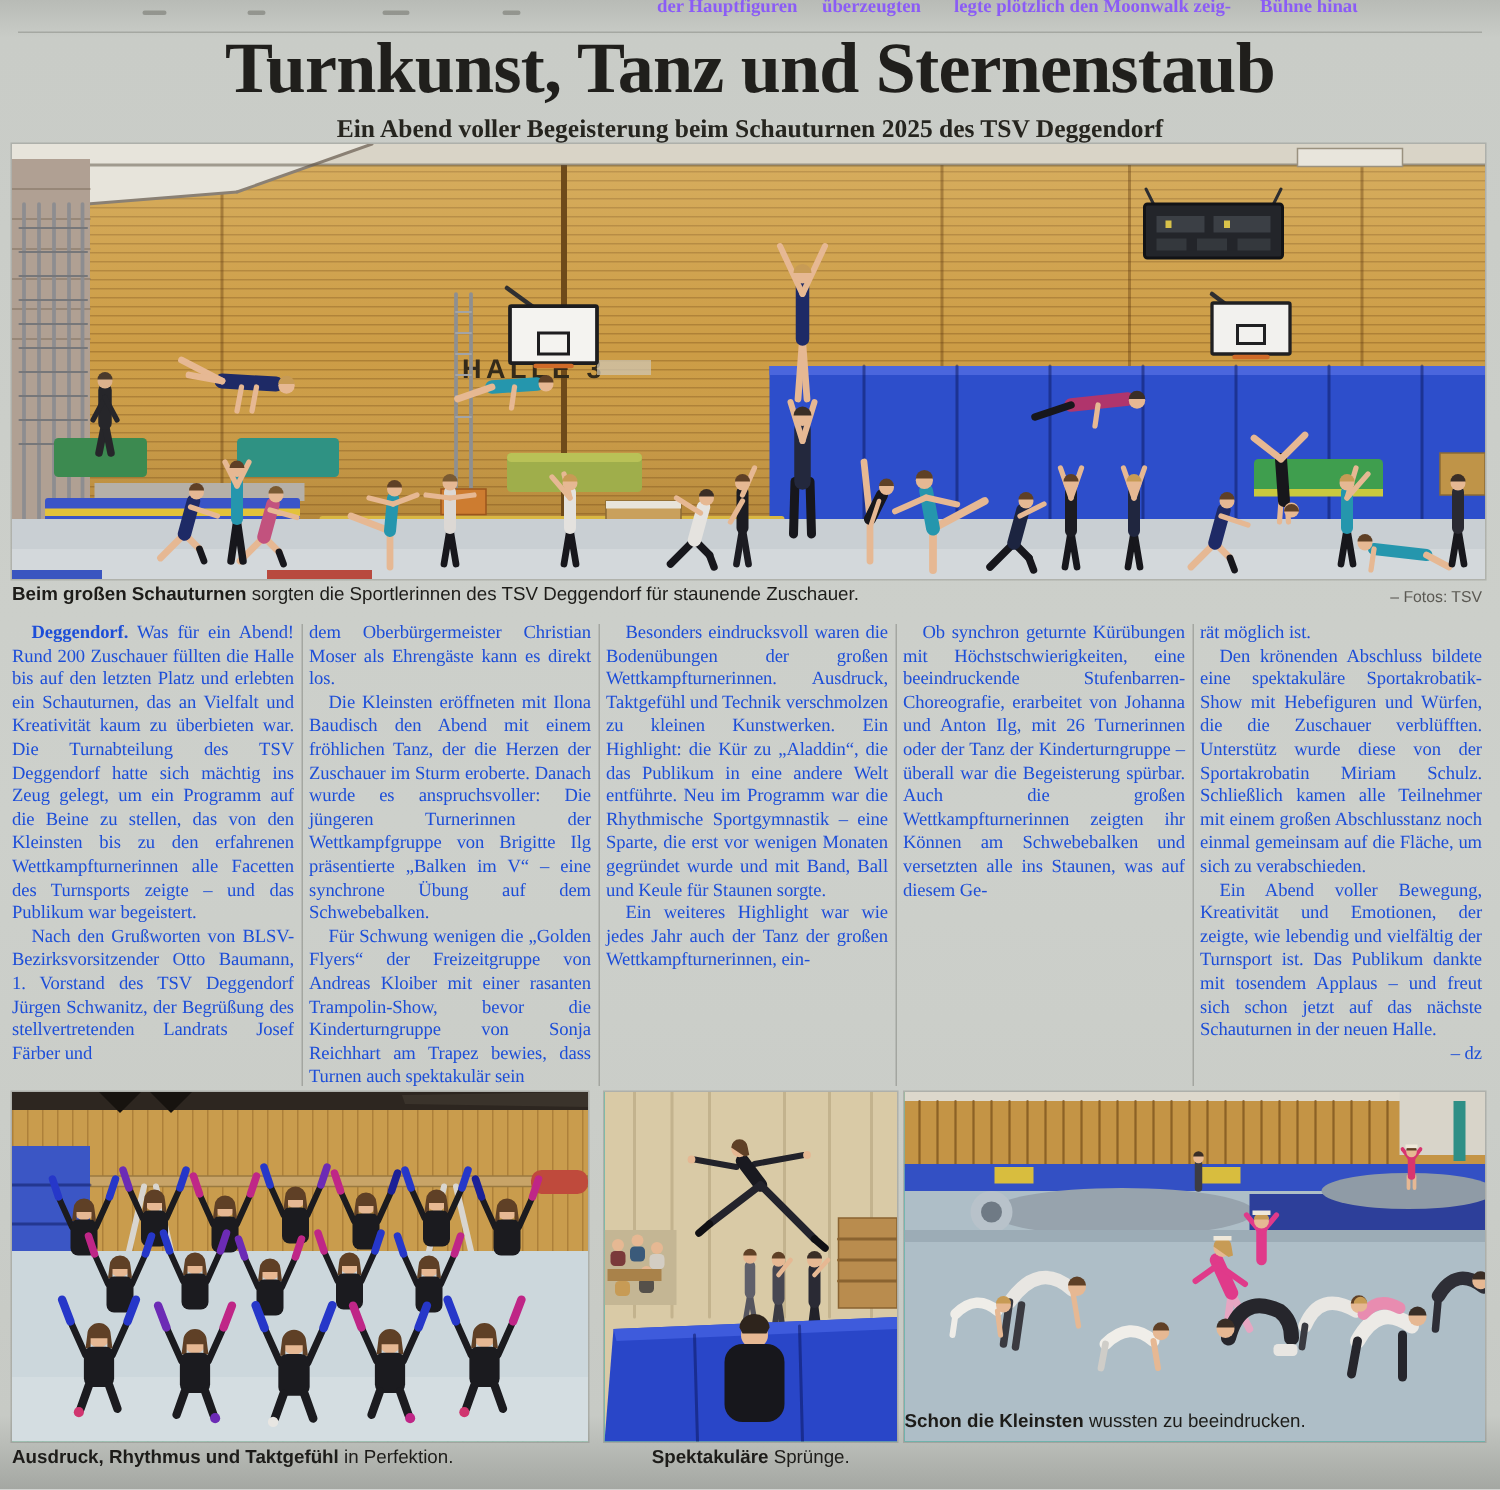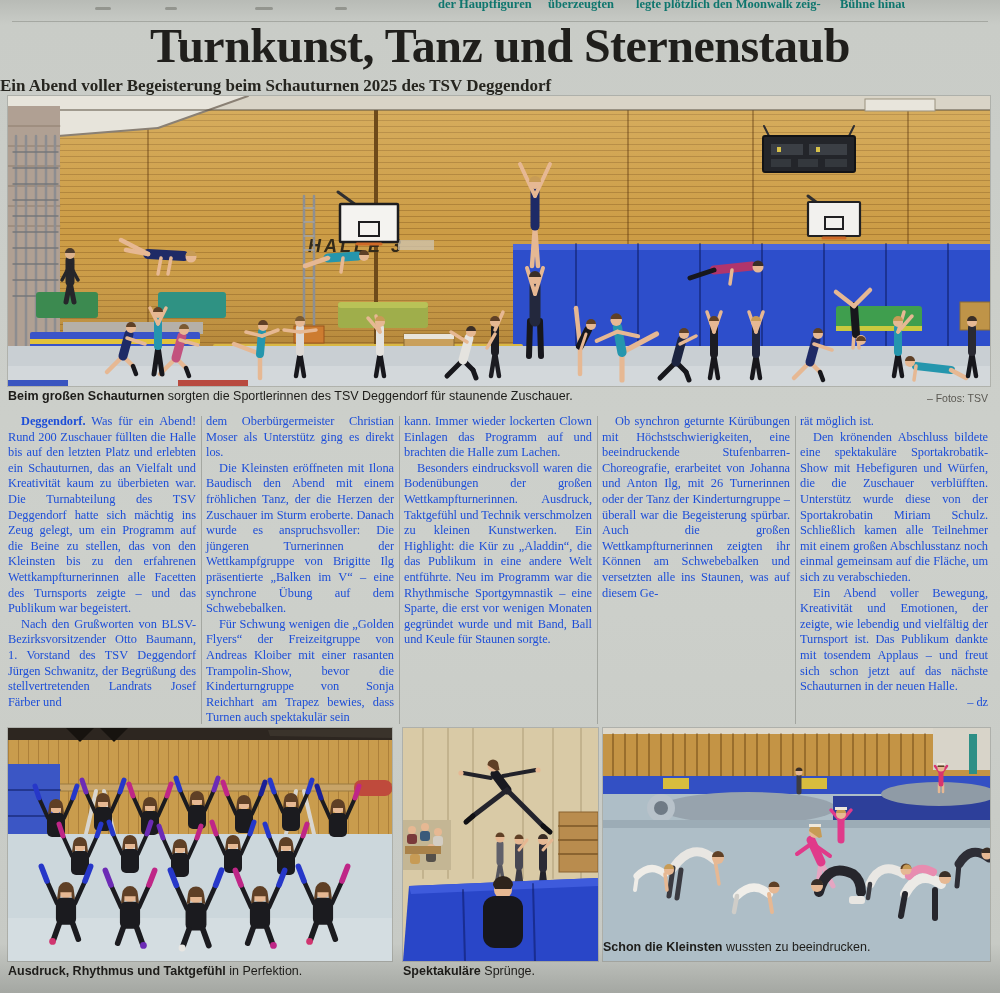--- a/index.html
+++ b/index.html
@@ -4,42 +4,42 @@
 <style>
   html,body{margin:0;padding:0;}
   body{
     width:1000px;height:993px;overflow:hidden;position:relative;
     background:linear-gradient(180deg,#b8bbb6 0,#c9ccc7 2.5%,#cdd0cb 55%,#c7cac5 95%,#a4a7a2 100%);
     font-family:"Liberation Serif", serif;color:#26241f;
   }
   .abs{position:absolute;}
   
   .topstrip{left:0;top:0;width:905px;height:14px;overflow:hidden;
-    font-family:"Liberation Serif",serif;font-weight:700;font-size:12.5px;color:#0f766e;}
+    font-family:"Liberation Serif",serif;font-weight:700;font-size:12.5px;color:#8b5cf6;}
   .topstrip span{position:absolute;top:-3px;white-space:nowrap;}
   .cutmark{position:absolute;top:7px;height:3px;background:rgba(70,68,60,.35);border-radius:2px;}
   .toprule{left:12px;top:21px;width:976px;height:1px;background:rgba(125,127,120,.45);}
   
   .headline{left:0;top:25px;width:1000px;text-align:center;font-size:48px;line-height:42px;
     font-weight:700;letter-spacing:-.5px;color:#201f1c;}
-  .subhead{left:0;top:76px;width:1000px;font-size:17px;font-weight:700;color:#26251f;}
+  .subhead{left:0;top:76px;width:1000px;text-align:center;font-size:17px;font-weight:700;color:#26251f;}
   
-  .photo{background:#14b8a6;box-shadow:0 0 0 1px rgba(90,90,85,.25);font-style:italic;}
+  .photo{background:#14b8a6;box-shadow:0 0 0 1px rgba(90,90,85,.25);}
   .photo svg{display:block;}
   #photoMain{left:8px;top:96px;width:982px;height:290px;}
   #photoA{left:8px;top:728px;width:384px;height:233px;}
   #photoB{left:403px;top:728px;width:195px;height:233px;}
   #photoC{left:603px;top:728px;width:387px;height:233px;}
   
   .cap{font-family:Liberation Sans, sans-serif;font-size:12.5px;line-height:15px;color:#1d1c19;}
   .cap b{font-weight:700;}
   #capMain{left:8px;top:389px;width:982px;}
   .credit{position:absolute;right:2px;top:2px;font-size:10.5px;color:#5a5852;font-weight:400;}
   #capA{left:8px;top:964px;width:384px;}
-  #capB{left:403px;top:964px;width:195px;}
+  #capB{left:403px;top:964px;width:195px;text-align:center;}
   #capC{left:603px;top:940px;width:387px;}
   
   .article{left:8px;top:414px;width:982px;height:312px;overflow:hidden;color:#1d4ed8;}
   .colm{position:absolute;top:0;width:188px;height:312px;font-size:12.4px;line-height:15.6px;
     text-align:justify;letter-spacing:-.05px;}
   .colm p{margin:0;}
   .colm p.ind{text-indent:13px;}
   .vrule{position:absolute;top:2px;width:1px;height:308px;background:rgba(115,117,110,.45);}
   .lead{font-weight:700;}
   .sig{float:right;}
@@ -437,28 +437,28 @@
   <span class="credit">– Fotos: TSV</span>
 </div>
 
 <div class="abs article">
   <div class="colm" style="left:0">
     <p class="ind"><span class="lead">Deggendorf.</span><span> Was für ein Abend! Rund 200 Zuschauer füllten die Halle bis auf den letzten Platz und erlebten ein Schauturnen, das an Vielfalt und Kreativität kaum zu überbieten war. Die Turnabteilung des TSV Deggendorf hatte sich mächtig ins Zeug gelegt, um ein Programm auf die Beine zu stellen, das von den Kleinsten bis zu den erfahrenen Wettkampfturnerinnen alle Facetten des Turnsports zeigte – und das Publikum war begeistert.</span></p>
     <p class="ind">Nach den Grußworten von BLSV-Bezirksvorsitzender Otto Baumann, 1. Vorstand des TSV Deggendorf Jürgen Schwanitz, der Begrüßung des stellvertretenden Landrats Josef Färber und</p>
   </div>
   <div class="vrule" style="left:193px"></div>
   <div class="colm" style="left:198px">
-    <p>dem Oberbürgermeister Christian Moser als Unterstütz ging es direkt los.</p>
+    <p>dem Oberbürgermeister Christian Moser als Ehrengäste kann es direkt los.</p>
     <p class="ind">Die Kleinsten eröffneten mit Ilona Baudisch den Abend mit einem fröhlichen Tanz, der die Herzen der Zuschauer im Sturm eroberte. Danach wurde es anspruchsvoller: Die jüngeren Turnerinnen der Wettkampfgruppe von Brigitte Ilg präsentierte „Balken im V“ – eine synchrone Übung auf dem Schwebebalken.</p>
     <p class="ind">Für Schwung wenigen die „Golden Flyers“ der Freizeitgruppe von Andreas Kloiber mit einer rasanten Trampolin-Show, bevor die Kinderturngruppe von Sonja Reichhart am Trapez bewies, dass Turnen auch spektakulär sein</p>
   </div>
   <div class="vrule" style="left:391px"></div>
   <div class="colm" style="left:396px">
-    <p>kann. Immer wieder lockerten Clown Einlagen das Programm auf und brachten die Halle zum Lachen.</p>
     <p class="ind">Besonders eindrucksvoll waren die Bodenübungen der großen Wettkampfturnerinnen. Ausdruck, Taktgefühl und Technik verschmolzen zu kleinen Kunstwerken. Ein Highlight: die Kür zu „Aladdin“, die das Publikum in eine andere Welt entführte. Neu im Programm war die Rhythmische Sportgymnastik – eine Sparte, die erst vor wenigen Monaten gegründet wurde und mit Band, Ball und Keule für Staunen sorgte.</p>
+    <p class="ind">Ein weiteres Highlight war wie jedes Jahr auch der Tanz der großen Wettkampfturnerinnen, ein-</p>
   </div>
   <div class="vrule" style="left:589px"></div>
   <div class="colm" style="left:594px">
     <p class="ind">Ob synchron geturnte Kürübungen mit Höchstschwierigkeiten, eine beeindruckende Stufenbarren-Choreografie, erarbeitet von Johanna und Anton Ilg, mit 26 Turnerinnen oder der Tanz der Kinderturngruppe – überall war die Begeisterung spürbar. Auch die großen Wettkampfturnerinnen zeigten ihr Können am Schwebebalken und versetzten alle ins Staunen, was auf diesem Ge-</p>
   </div>
   <div class="vrule" style="left:787px"></div>
   <div class="colm" style="left:792px">
     <p>rät möglich ist.</p>
     <p class="ind">Den krönenden Abschluss bildete eine spektakuläre Sportakrobatik-Show mit Hebefiguren und Würfen, die die Zuschauer verblüfften. Unterstütz wurde diese von der Sportakrobatin Miriam Schulz. Schließlich kamen alle Teilnehmer mit einem großen Abschlusstanz noch einmal gemeinsam auf die Fläche, um sich zu verabschieden.</p>
     <p class="ind"><span>Ein Abend voller Bewegung, Kreativität und Emotionen, der zeigte, wie lebendig und vielfältig der Turnsport ist. Das Publikum dankte mit tosendem Applaus – und freut sich schon jetzt auf das nächste Schauturnen in der neuen Halle.</span> <span class="sig">– dz</span></p>

